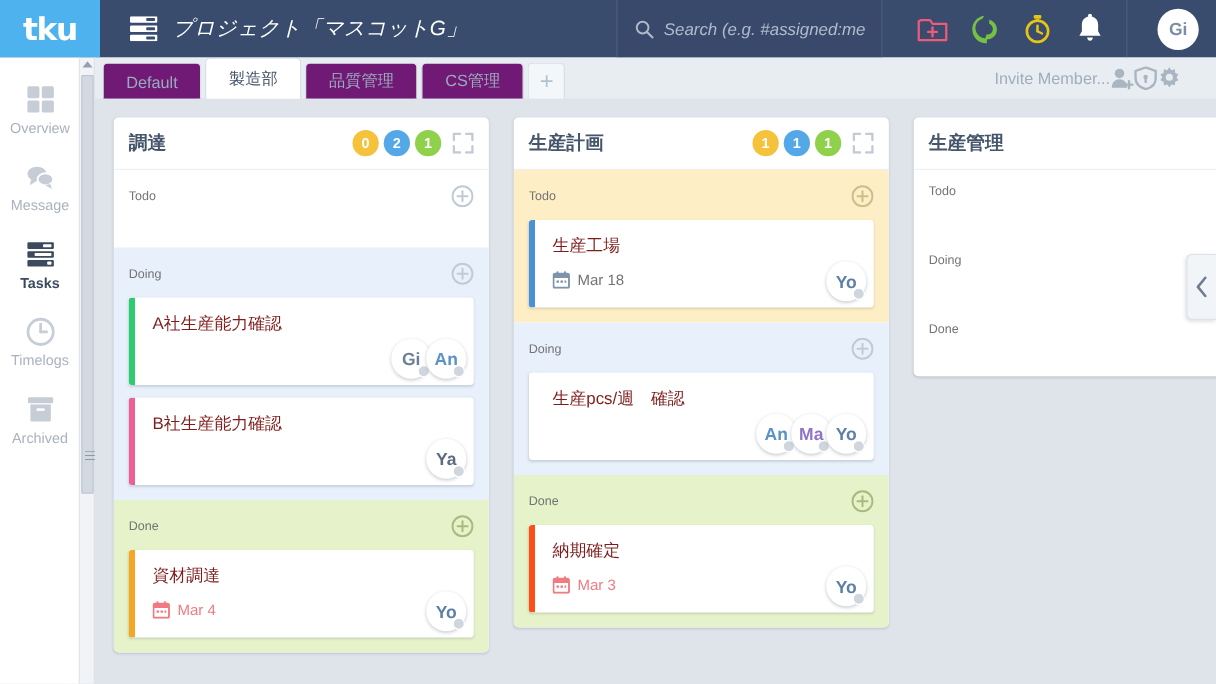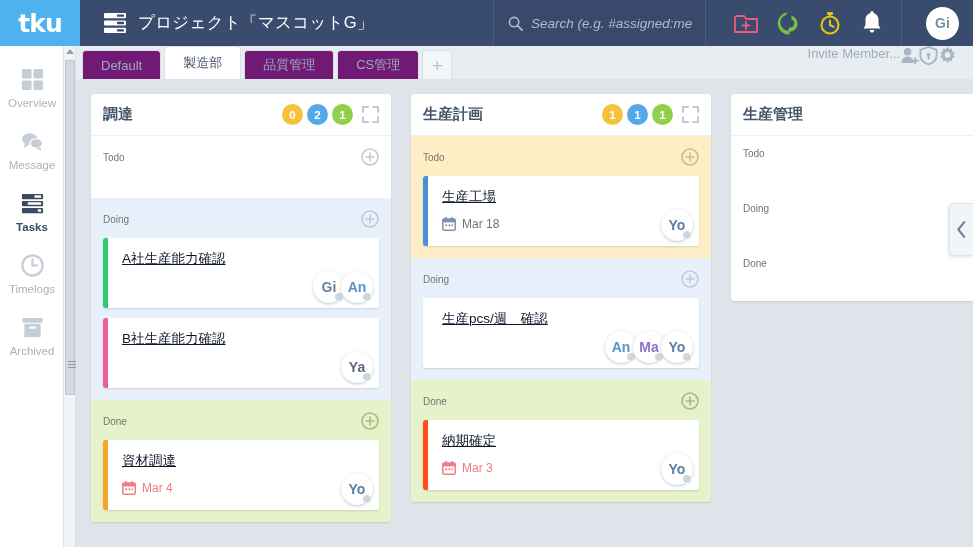--- a/index.html
+++ b/index.html
@@ -24,20 +24,21 @@
   .logo-text {
     color: #ffffff; font-size: 25px; font-weight: bold;
     letter-spacing: -1px; font-family: "DejaVu Sans", sans-serif;
     line-height: 1;
   }
   .proj-area { display: flex; align-items: center; padding-left: 24px; flex: 1; min-width: 0; }
   .proj-icon { width: 22px; height: 20px; margin-right: 12px; flex-shrink: 0; }
   .proj-title {
     color: #ffffff; font-size: 16.5px; white-space: nowrap;
     letter-spacing: 0.3px;
+    font-style: italic;
   }
   .search-wrap {
     position: absolute; left: 493px; top: 0; height: 46px;
     width: 213px; display: flex; align-items: center;
     border-left: 1px solid #4a5d7e; border-right: 1px solid #4a5d7e;
     padding-left: 14px; background: #39496b;
   }
   .search-icon { width: 15px; height: 15px; flex-shrink: 0; margin-right: 8px; }
   .search-input {
     background: transparent; border: none; outline: none;
@@ -112,21 +113,21 @@
     border-color: #d8dfe6; position: relative; z-index: 2;
   }
   .tab-add {
     height: 29px; width: 30px; display: flex; align-items: center;
     justify-content: center; background: #f4f7fa; border: 1px solid #d8dfe6;
     border-bottom: none; border-radius: 4px 4px 0 0; color: #b4c2d0;
     font-size: 19px; cursor: pointer; line-height: 1;
   }
   .tabbar-right {
     position: absolute; right: 0; bottom: 0; height: 33px;
-    display: flex; padding-right: 16px;
+    display: flex; align-items: center; padding-right: 28px;
   }
   .invite-txt { font-size: 13px; color: #9fadbc; cursor: pointer; }
   .sub-icon { width: 19px; height: 19px; cursor: pointer; display: block; }
 
   
   .board {
     position: absolute; left: 76px; top: 79px; width: 897px; height: 468px;
     background: #dfe3ea; padding: 15px 0 0 15px;
     display: flex; gap: 20px; overflow: hidden;
   }
@@ -162,21 +163,21 @@
   .lane.empty .lane-body { padding: 0 12px 8px 12px; }
 
   .card {
     background: #ffffff; border-radius: 3px; position: relative;
     box-shadow: 0 1px 2px rgba(60,70,90,0.18);
     padding: 12px 12px 10px 14px; min-height: 70px;
     border-left: 5px solid #ccc; cursor: pointer;
     margin-bottom: 10px;
   }
   .card:last-child { margin-bottom: 0; }
-  .card-title { font-size: 13.5px; color: #0f172a; line-height: 1.4; text-decoration: underline; }
+  .card-title { font-size: 13.5px; color: #7f1d1d; line-height: 1.4; }
   .card-date { display: flex; align-items: center; margin-top: 10px; }
   .cal-ico { width: 14px; height: 14px; margin-right: 6px; display:block; }
   .date-txt { font-size: 12px; color: #f07b82; }
   .card-avs {
     position: absolute; right: 6px; bottom: 5px;
     display: flex; align-items: center;
   }
   .av {
     width: 32px; height: 32px; border-radius: 50%; background: #ffffff;
     box-shadow: 0 1px 3px rgba(60,70,90,0.3);

